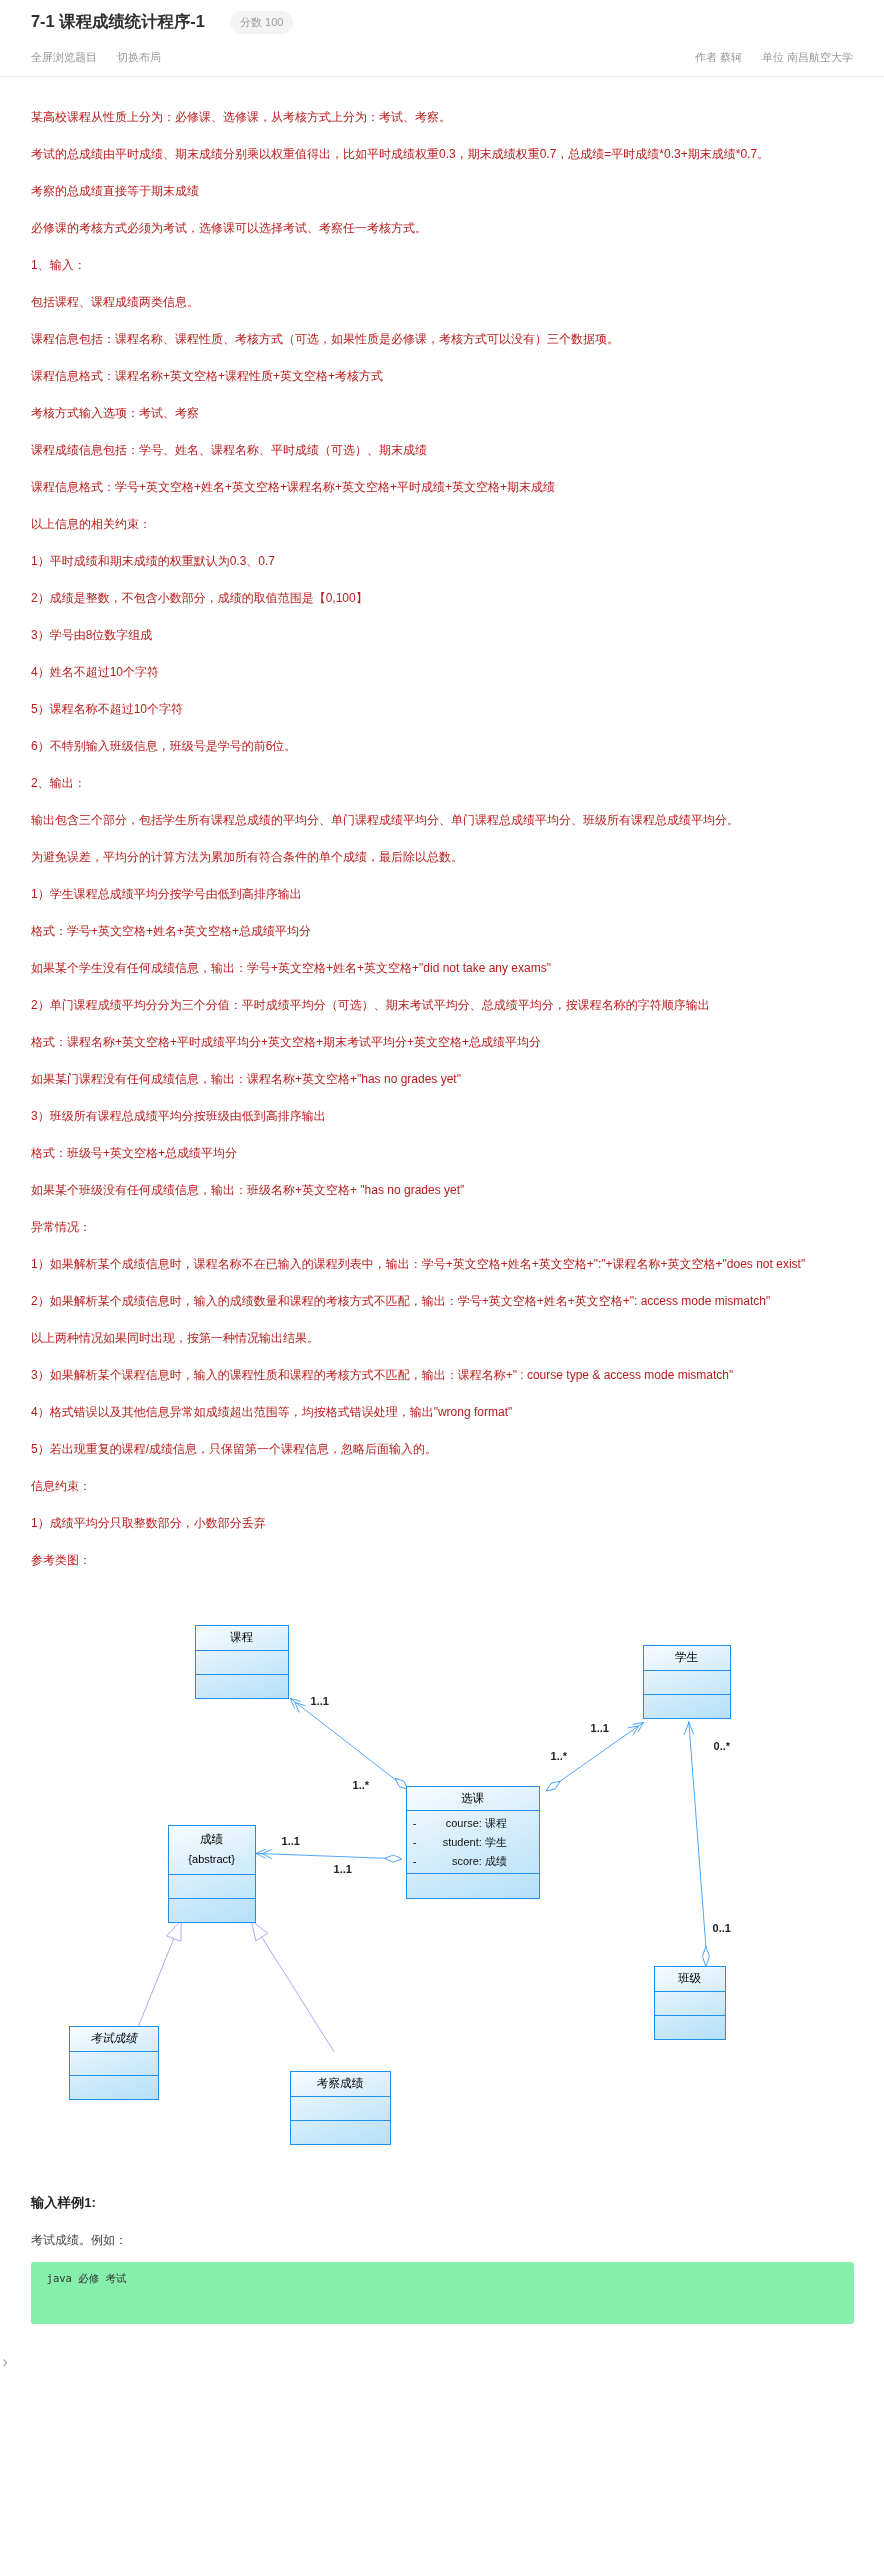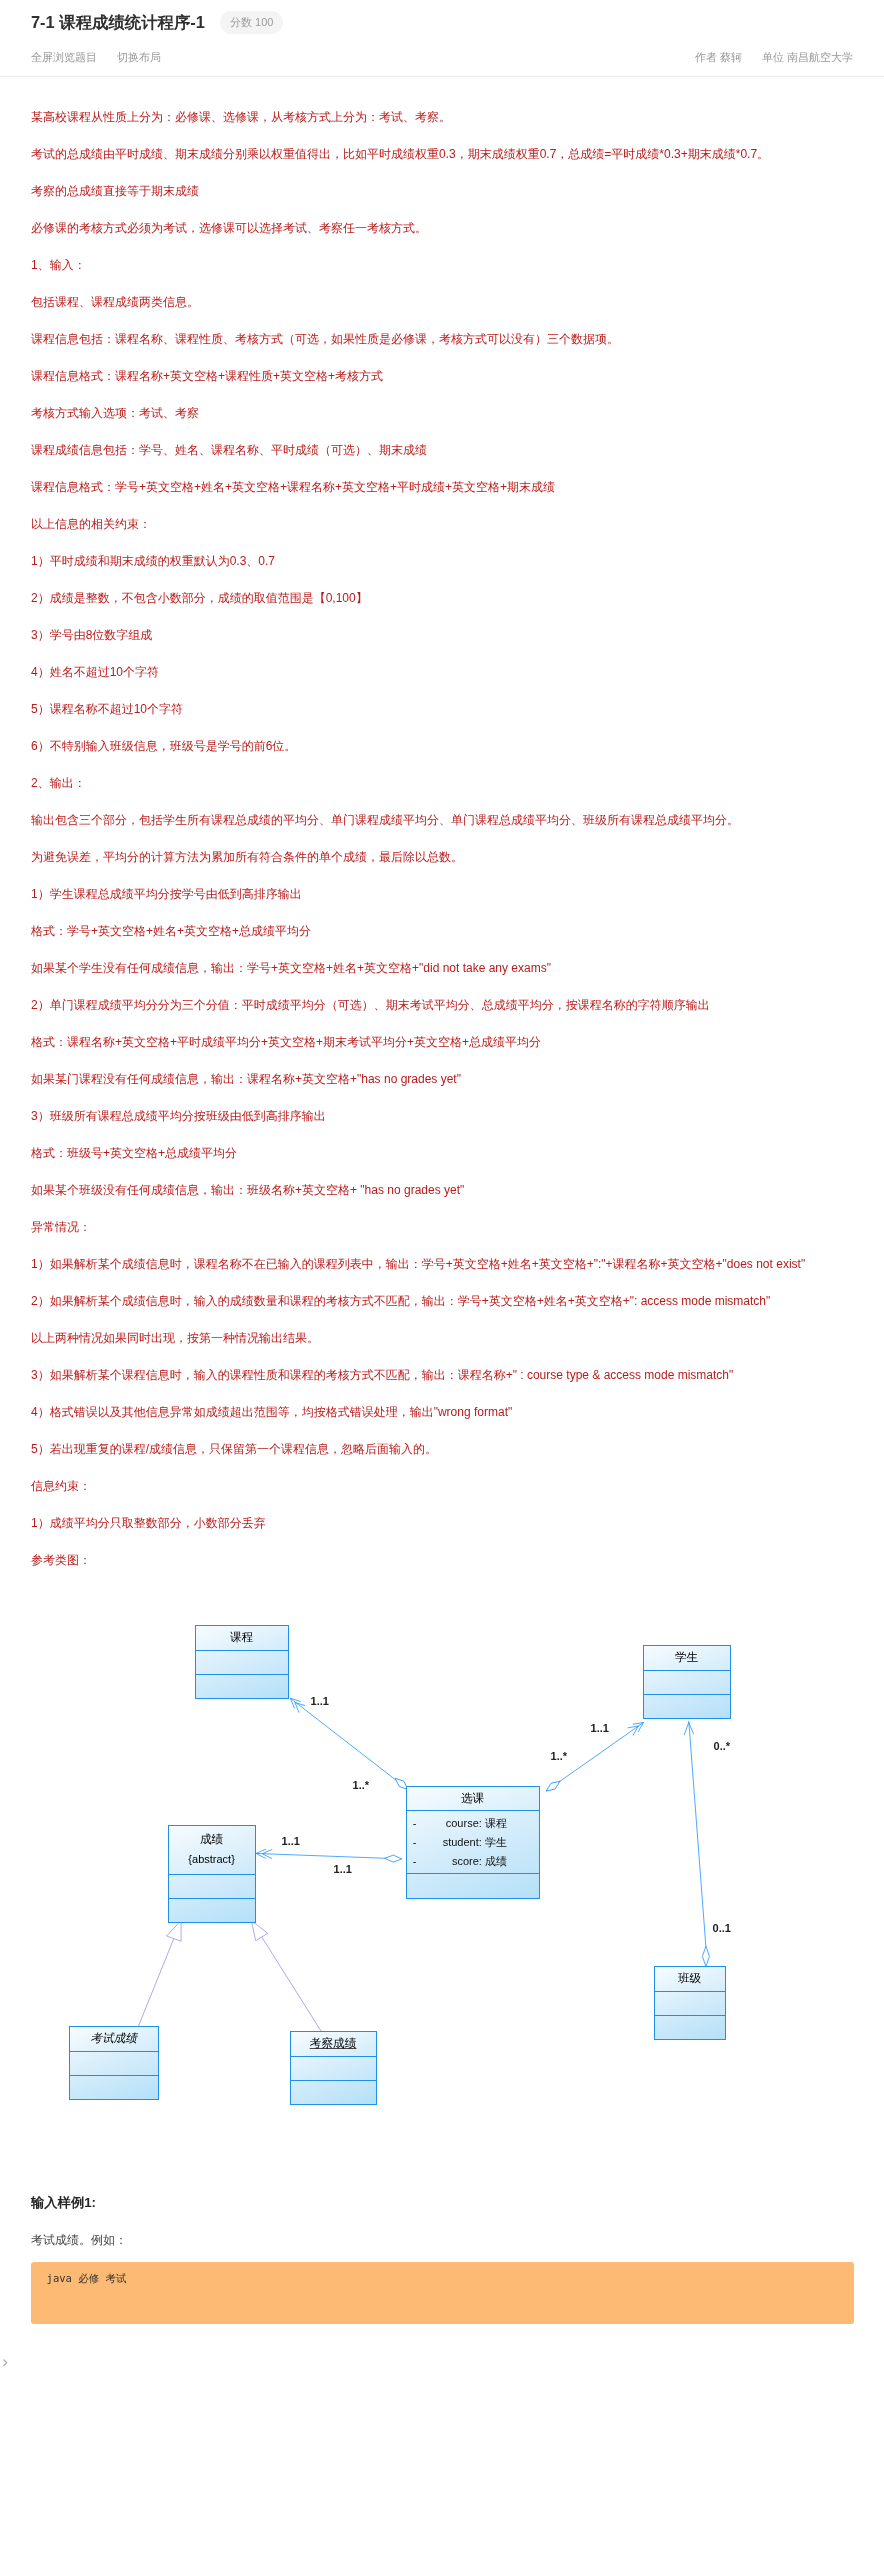--- a/index.html
+++ b/index.html
@@ -2,21 +2,21 @@
 <html style="font-size:12.5px"><head>
 <meta charset="utf-8">
 <style>
   * { margin:0; padding:0; box-sizing:border-box; }
   html,body { background:#fff; }
   body { font-family:"Liberation Sans","DejaVu Sans",sans-serif; color:#444; }
   .page { position:relative; width:884px; height:2576px; overflow:hidden; background:#fff; }
 
   
   .header { padding:11px 31px 0 31px; }
-  .title-row { display:flex; align-items:flex-end; gap:15px; }
+  .title-row { display:flex; align-items:center; gap:25px; }
   .prob-title { font-size:16.4px; font-weight:700; color:#303030; }
   .score-badge { background:#f4f4f4; color:#9c9c9c; font-size:11px; padding:3.9px 10px; border-radius:11.7px; white-space:nowrap; }
   .toolbar { display:flex; align-items:center; margin-top:16.4px; padding-bottom:11px; font-size:11px; color:#999; }
   .toolbar .link { margin-right:20px; cursor:pointer; }
   .toolbar .spacer { flex:1; }
   .toolbar .meta { margin-left:20px; color:#999; }
   .header-divider { border-bottom:0.8px solid #ededed; }
 
   
   .content { padding:26.5px 30px 0 31px; }
@@ -34,21 +34,21 @@
   .u-attr-row { display:flex; font-size:11px; color:#111; line-height:18.7px; white-space:nowrap; }
   .u-attr-row .dash { width:11px; }
   .u-attr-row .aname { width:55px;text-align:right; }
   .u-attr-row .sep { margin-right:3.1px; }
   .mult { position:absolute; font-size:11px; font-weight:600; color:#222; z-index:3; white-space:nowrap; }
 
   
   .sample { padding:45px 30px 0 31px; }
   .sample-heading { font-size:13.3px; font-weight:700; color:#262626; }
   .sample-intro { font-size:12px; color:#424242; margin-top:20px; }
-  .code-block { margin-top:13.3px; background:#fdba74; border-radius:3.1px; padding:10px 15.6px; font-family:"DejaVu Sans Mono","Liberation Mono",monospace; font-size:10.5px; color:#333; height:62px; }
+  .code-block { margin-top:13.3px; background:#86efac; border-radius:3.1px; padding:10px 15.6px; font-family:"DejaVu Sans Mono","Liberation Mono",monospace; font-size:10.5px; color:#333; height:62px; }
 
   
   .panel-arrow { position:absolute; left:2.3px; top:2353px; font-size:17px; color:#aaa; cursor:pointer; line-height:1; z-index:5; }
 </style>
 </head>
 <body>
 
 <div class="page">
 
   <div class="header">
@@ -209,21 +209,21 @@
         <div class="u-comp"></div>
         <div class="u-comp"></div>
       </div>
 
       <div class="ubox" style="left:22px;top:419px;width:90px;font-style:italic;">
         <div class="u-title">考试成绩</div>
         <div class="u-comp"></div>
         <div class="u-comp"></div>
       </div>
 
-      <div class="ubox" style="left:243px;top:424px;width:87px;text-decoration:underline;">
+      <div class="ubox" style="left:243px;top:464px;width:101px;">
         <div class="u-title">考察成绩</div>
         <div class="u-comp"></div>
         <div class="u-comp"></div>
       </div>
 
       <span class="mult" style="left:264px;top:88px;">1..1</span>
       <span class="mult" style="left:306px;top:172px;">1..*</span>
       <span class="mult" style="left:544px;top:115px;">1..1</span>
       <span class="mult" style="left:504px;top:143px;">1..*</span>
       <span class="mult" style="left:667px;top:133px;">0..*</span>

